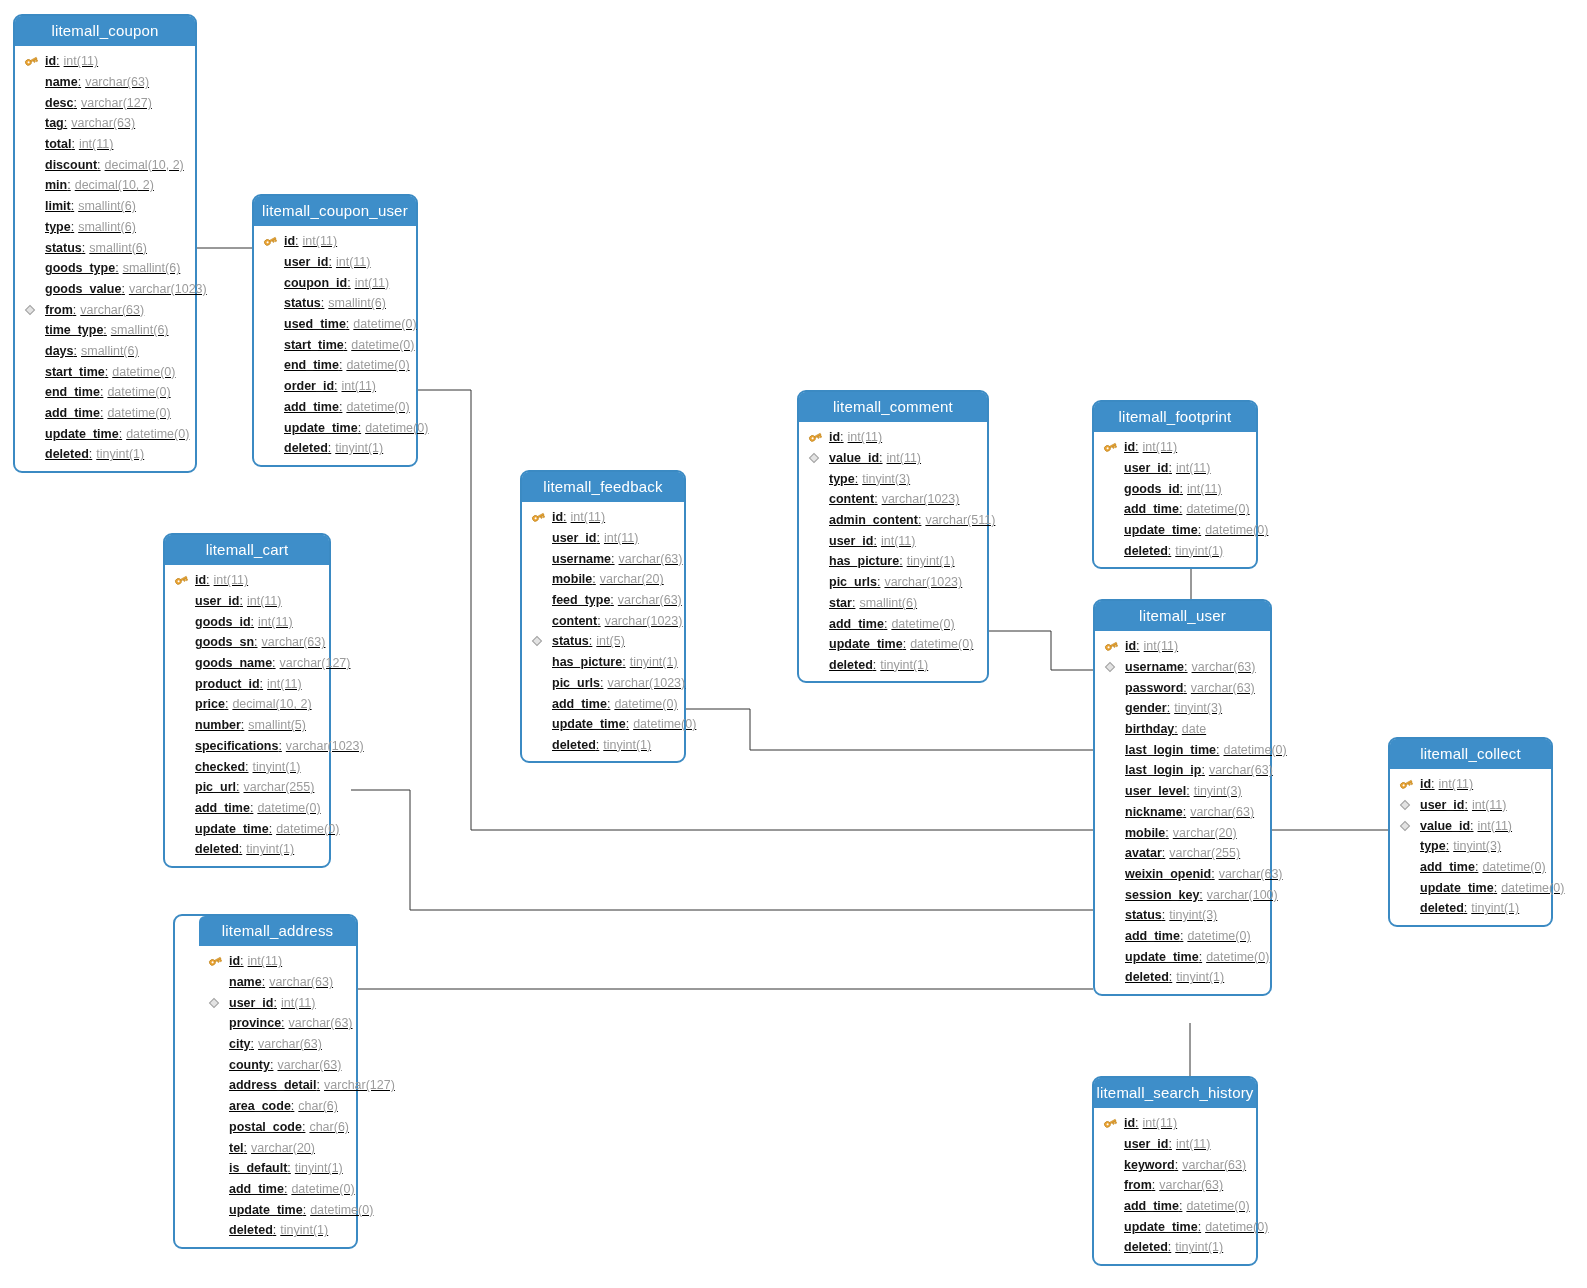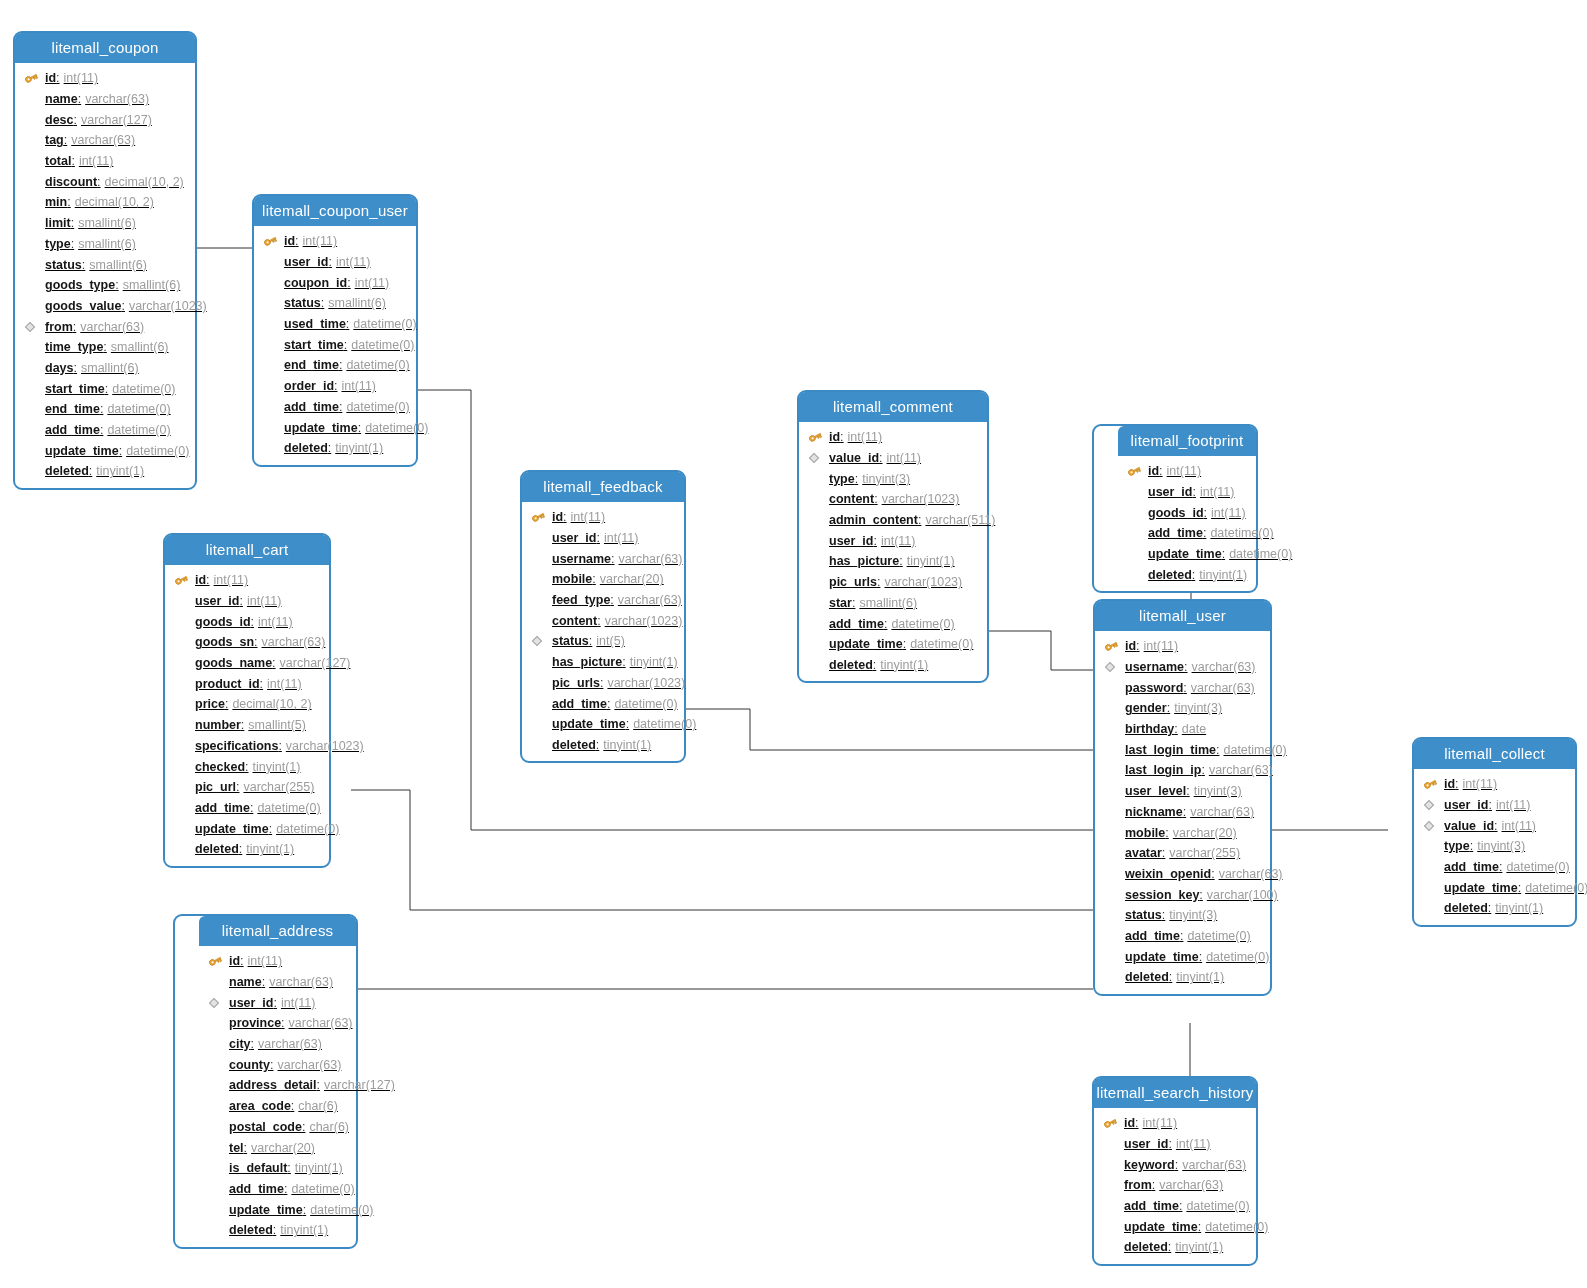--- a/index.html
+++ b/index.html
@@ -38,21 +38,21 @@
       <polyline points="197,248 252,248" stroke="#323232"></polyline>
       <polyline points="418,390 471,390 471,830 1093,830" stroke="#323232"></polyline>
       <polyline points="351,790 410,790 410,910 1093,910" stroke="#323232"></polyline>
       <polyline points="358,989 1093,989" stroke="#323232"></polyline>
       <polyline points="686,709 750,709 750,750 1093,750" stroke="#323232"></polyline>
       <polyline points="985,631 1051,631 1051,670 1093,670" stroke="#323232"></polyline>
       <polyline points="1191,568 1191,627" stroke="#323232"></polyline>
       <polyline points="1272,830 1388,830" stroke="#323232"></polyline>
       <polyline points="1190,1023 1190,1076" stroke="#323232"></polyline>
     </svg>
-<div class="tbl" style="left: 13px; top: 14px; width: 184px; margin-top: 17px;">
+<div class="tbl" style="left: 13px; top: 14px; width: 184px;">
       <div class="tbl-header">litemall_coupon</div>
       <div class="tbl-body">
         <div class="frow">
           <span class="ic">
             <svg width="14" height="14" viewBox="0 0 16 16" xmlns="http://www.w3.org/2000/svg">
               <g transform="rotate(-28 8 8)">
                 <rect x="6" y="7.1" width="9.2" height="1.9" fill="#eca536" stroke="#bd821a" stroke-width="0.6"></rect>
                 <rect x="10.4" y="8.8" width="1.6" height="2.4" fill="#eca536" stroke="#bd821a" stroke-width="0.6"></rect>
                 <rect x="13.1" y="8.8" width="1.6" height="2.9" fill="#eca536" stroke="#bd821a" stroke-width="0.6"></rect>
                 <circle cx="4.6" cy="8" r="3.3" fill="#eca536" stroke="#bd821a" stroke-width="0.8"></circle>
@@ -559,21 +559,21 @@
           <span class="fname">update_time</span>
           <span class="ftype">datetime(0)</span>
         </div>
         <div class="frow">
           <span class="ic"></span>
           <span class="fname">deleted</span>
           <span class="ftype">tinyint(1)</span>
         </div>
       </div>
     </div>
-    <div class="tbl" style="left: 1092px; top: 424px; width: 166px; padding-left: 24px;">
+    <div class="tbl" style="left: 1092px; top: 400px; width: 166px;">
       <div class="tbl-header">litemall_footprint</div>
       <div class="tbl-body">
         <div class="frow">
           <span class="ic">
             <svg width="14" height="14" viewBox="0 0 16 16" xmlns="http://www.w3.org/2000/svg">
               <g transform="rotate(-28 8 8)">
                 <rect x="6" y="7.1" width="9.2" height="1.9" fill="#eca536" stroke="#bd821a" stroke-width="0.6"></rect>
                 <rect x="10.4" y="8.8" width="1.6" height="2.4" fill="#eca536" stroke="#bd821a" stroke-width="0.6"></rect>
                 <rect x="13.1" y="8.8" width="1.6" height="2.9" fill="#eca536" stroke="#bd821a" stroke-width="0.6"></rect>
                 <circle cx="4.6" cy="8" r="3.3" fill="#eca536" stroke="#bd821a" stroke-width="0.8"></circle>
@@ -708,21 +708,21 @@
           <span class="fname">update_time</span>
           <span class="ftype">datetime(0)</span>
         </div>
         <div class="frow">
           <span class="ic"></span>
           <span class="fname">deleted</span>
           <span class="ftype">tinyint(1)</span>
         </div>
       </div>
     </div>
-    <div class="tbl" style="left: 1388px; top: 737px; width: 165px; margin-left: 24px;">
+    <div class="tbl" style="left: 1388px; top: 737px; width: 165px;">
       <div class="tbl-header">litemall_collect</div>
       <div class="tbl-body">
         <div class="frow">
           <span class="ic">
             <svg width="14" height="14" viewBox="0 0 16 16" xmlns="http://www.w3.org/2000/svg">
               <g transform="rotate(-28 8 8)">
                 <rect x="6" y="7.1" width="9.2" height="1.9" fill="#eca536" stroke="#bd821a" stroke-width="0.6"></rect>
                 <rect x="10.4" y="8.8" width="1.6" height="2.4" fill="#eca536" stroke="#bd821a" stroke-width="0.6"></rect>
                 <rect x="13.1" y="8.8" width="1.6" height="2.9" fill="#eca536" stroke="#bd821a" stroke-width="0.6"></rect>
                 <circle cx="4.6" cy="8" r="3.3" fill="#eca536" stroke="#bd821a" stroke-width="0.8"></circle>

